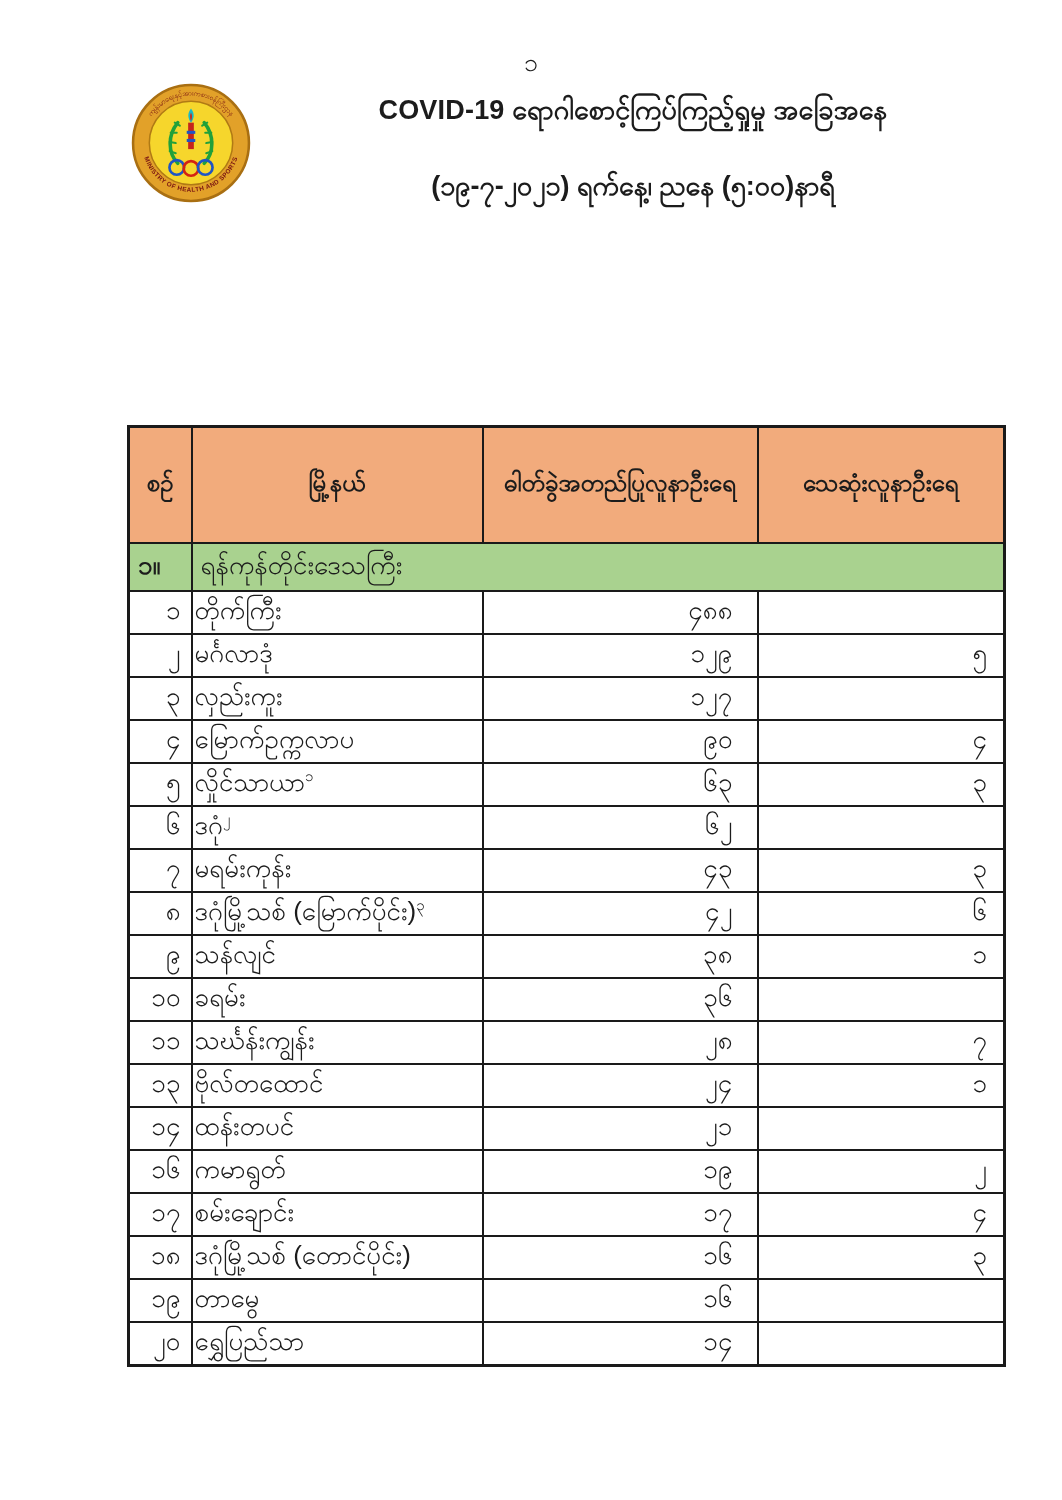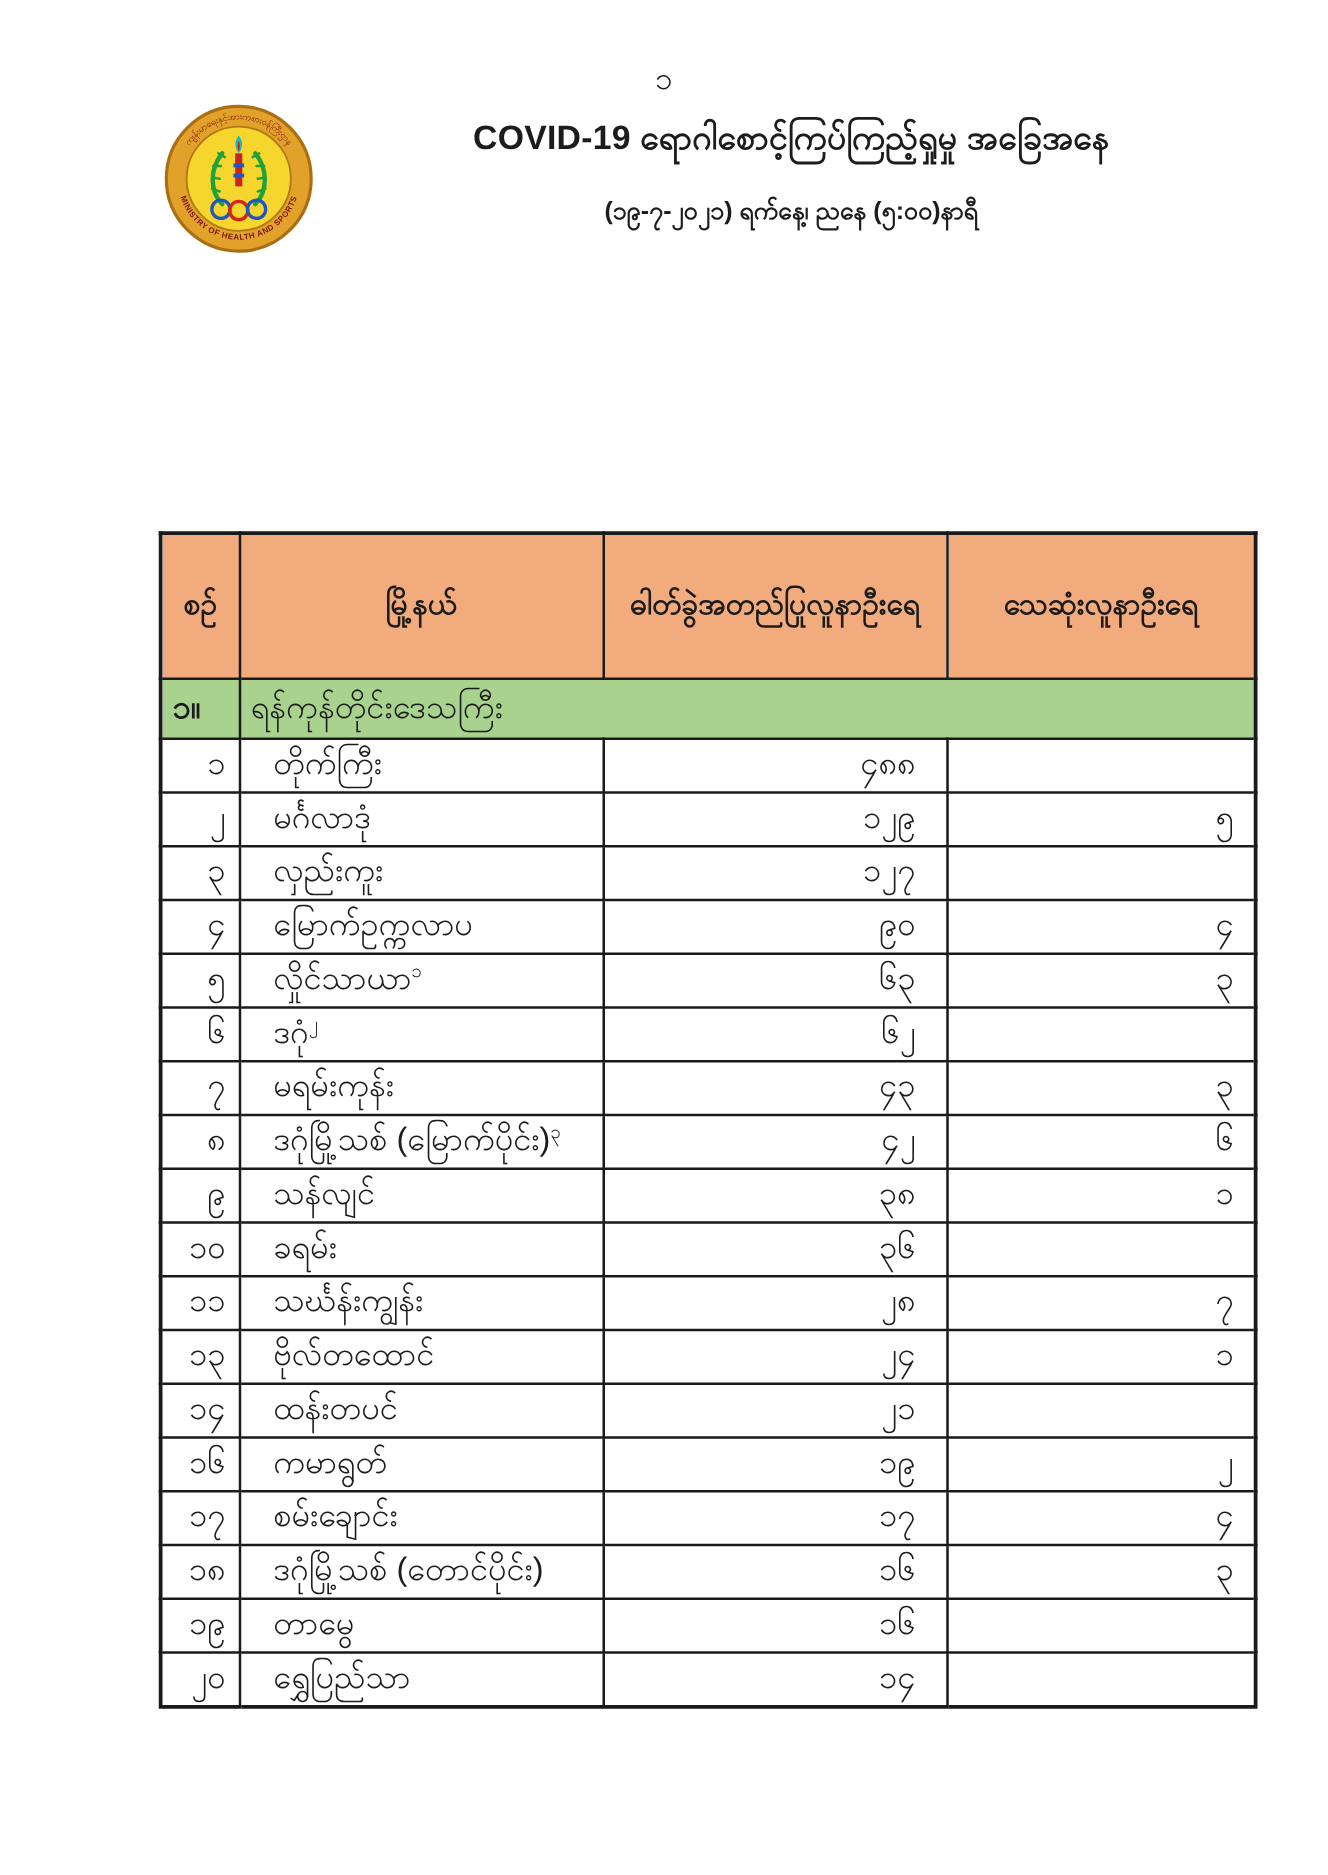--- a/index.html
+++ b/index.html
@@ -24,24 +24,24 @@
   .logo{
     position:absolute;left:129px;top:82px;
     width:124px;height:122px;
   }
   .titles{
     position:absolute;left:252px;right:48px;top:94px;
     text-align:center;
   }
   .doc-title{
     font-size:27px;font-weight:bold;line-height:1.2;
-    margin-bottom:31px;letter-spacing:0.2px;
+    margin-bottom:44px;letter-spacing:0.2px;
   }
   .doc-subtitle{
-    font-size:20px;font-weight:bold;line-height:1.2;
+    font-size:27px;font-weight:bold;line-height:1.2;
   }
   .intro{
     position:absolute;left:128px;top:218px;width:874px;
     font-size:26px;line-height:2.16;
     text-align:justify;text-indent:62px;margin:0;
   }
   .report-table{
     position:absolute;left:127px;top:425px;width:876px;
     border-collapse:collapse;table-layout:fixed;
   }
@@ -56,21 +56,21 @@
     text-align:center;padding:4px 4px;
   }
   tr.section-row td{
     background:var(--section-bg);
     height:44px;font-size:26px;
   }
   tr.section-row td.s-no{text-align:left;padding-left:8px;font-weight:bold;}
   tr.section-row td.s-name{text-align:left;padding-left:8px;}
   tbody tr.data-row td{height:38px;font-size:26px;background:#ffffff;}
   td.c-no{text-align:right;padding-right:10px;}
-  td.c-town{text-align:left;padding-left:26px;}
+  td.c-town{text-align:left;padding-left:2px;}
   td.c-cases{text-align:right;padding-right:24px;}
   td.c-deaths{text-align:right;padding-right:16px;}
   sup.fn{font-size:15px;line-height:0;}
   tbody tr:last-child td{border-bottom:3px solid var(--border);}
 </style>
 </head>
 <body>
 
 <div class="page">
 

